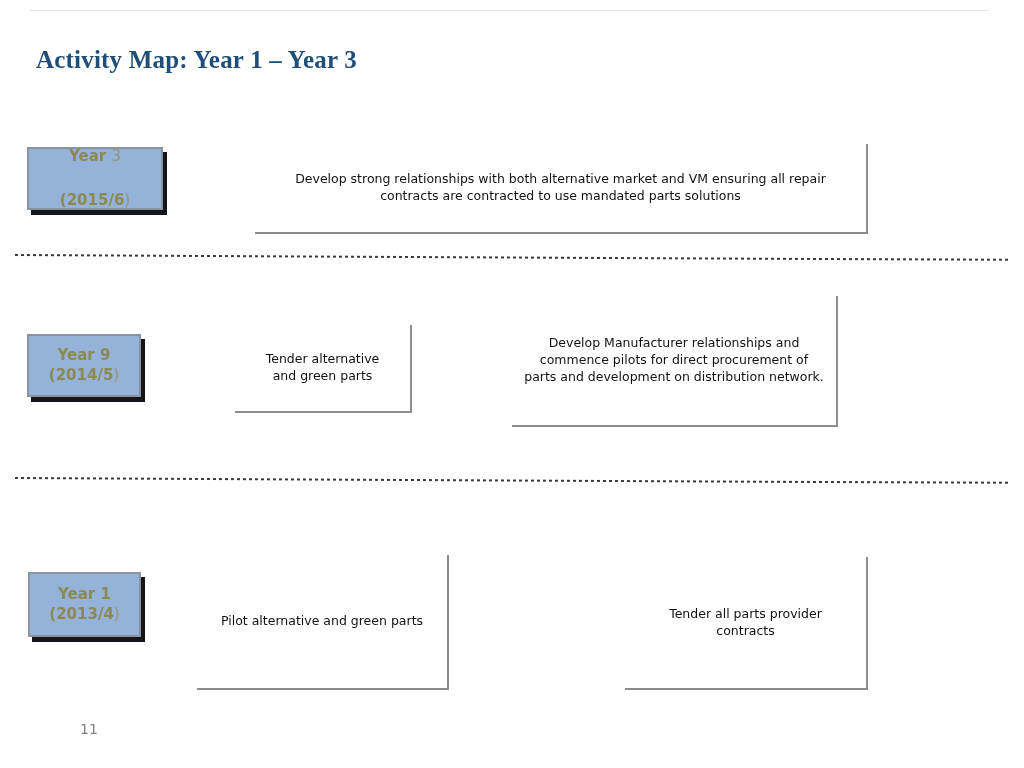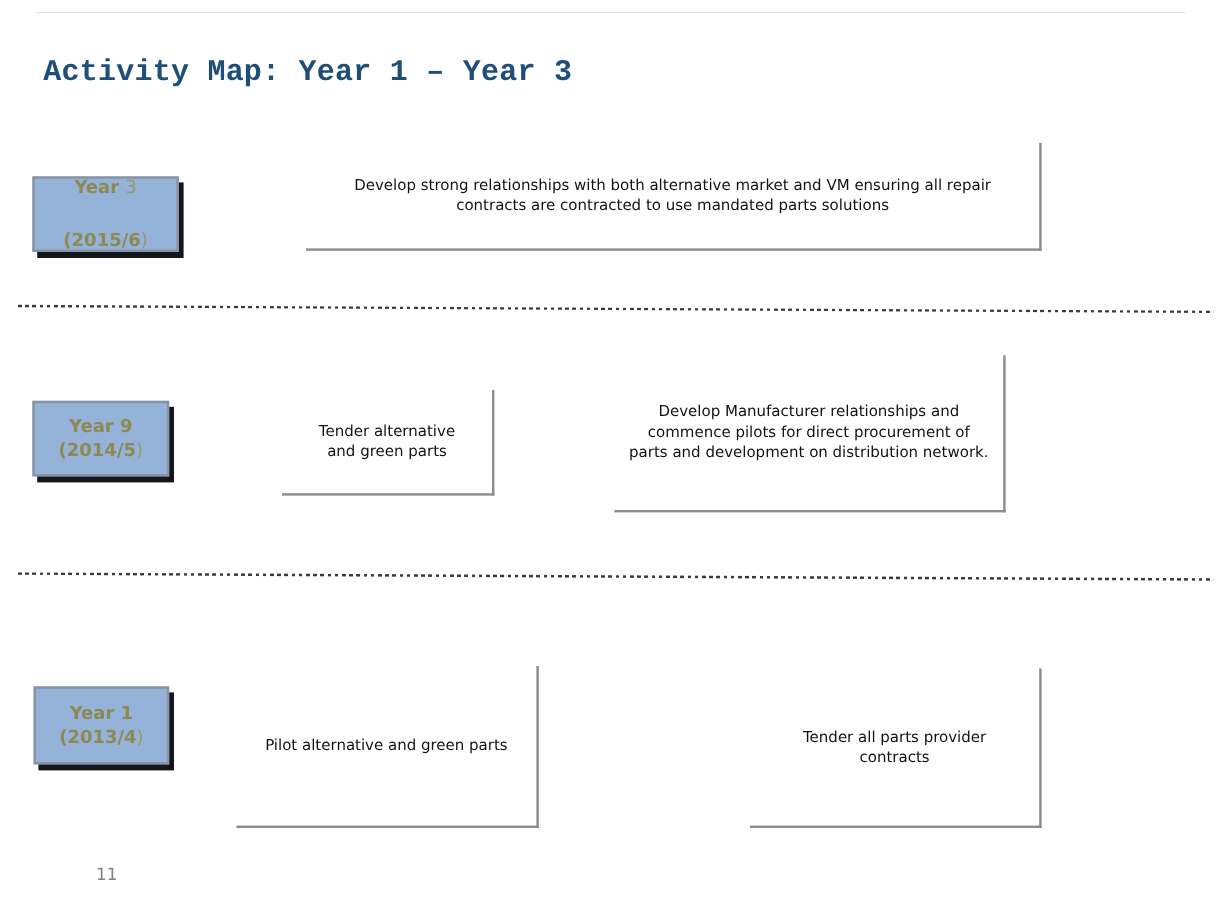--- a/index.html
+++ b/index.html
@@ -9,53 +9,53 @@
     background:#ffffff;
     font-family:"DejaVu Sans", sans-serif;
     overflow:hidden;
   }
   .top-rule{
     position:absolute;left:30px;top:10px;width:958px;height:1px;
     background:#e4e4e4;
   }
   .slide-title{
     position:absolute;left:36px;top:46px;
-    font-family:Liberation Mono, monospace;
+    font-family:Liberation Serif, serif;
     font-size:25px;font-weight:600;letter-spacing:0.2px;
     color:#1F4E79;
     white-space:nowrap;
   }
   .year-box{
     position:absolute;
     background:#95B2D9;
     border:2px solid #8a94a0;
     box-shadow:4px 5px 0 0 #15151e;
     box-sizing:border-box;
     display:flex;flex-direction:column;justify-content:center;align-items:center;
     text-align:center;
     font-size:15px;font-weight:bold;line-height:1.3;
     color:#8C8A52;
   }
   .year-box .yb-light{font-weight:normal;color:#98966c;}
   .yb-line{white-space:pre;}
-  #year3{left:27px;top:147px;width:122px;height:63px;gap:24px;}
+  #year3{left:27px;top:147px;width:136px;height:63px;gap:24px;}
   #year2{left:27px;top:334px;width:114px;height:63px;}
   #year1{left:17px;top:572px;width:113px;height:65px;margin-left:11px;}
   .act-box{
     position:absolute;
     border-right:2px solid #8c8c8c;
     border-bottom:2px solid #8c8c8c;
     box-sizing:border-box;
     display:flex;align-items:center;justify-content:center;
     text-align:center;
     font-size:12.5px;line-height:1.35;color:#121212;
     padding:8px 18px;
     background:transparent;
   }
-  #act-develop-strong{left:255px;top:119px;width:613px;height:90px;}
+  #act-develop-strong{left:255px;top:144px;width:613px;height:90px;}
   #act-tender-alt{left:235px;top:325px;width:177px;height:88px;}
   #act-develop-manufacturer{left:512px;top:296px;width:326px;height:131px;padding:8px 12px;}
   #act-pilot-alt{left:197px;top:555px;width:252px;height:135px;}
   #act-tender-all{left:625px;top:557px;width:243px;height:133px;}
   .dash-line{
     position:absolute;left:15px;width:996px;height:2px;
     background:repeating-linear-gradient(90deg,#3a3a3a 0 3px,transparent 3px 6px);
     transform:rotate(0.28deg);transform-origin:left center;
   }
   #dash1{top:254px;}

